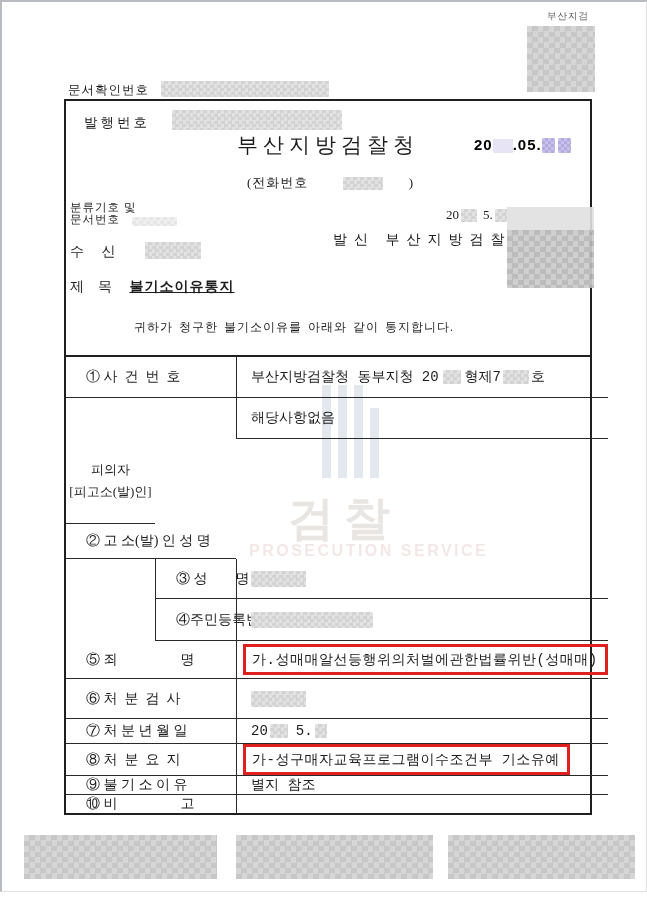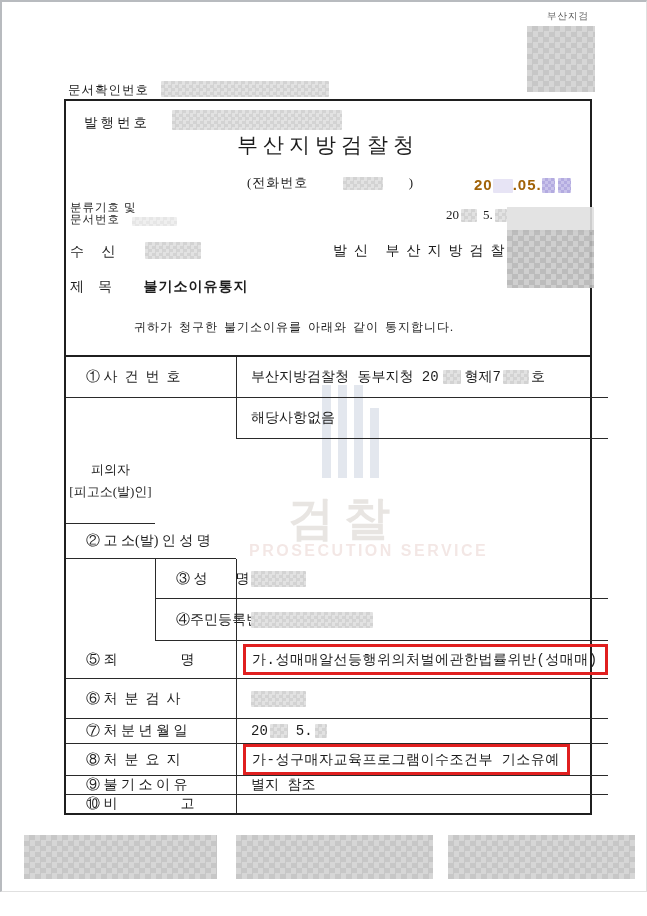--- a/index.html
+++ b/index.html
@@ -28,26 +28,26 @@
 
   
   .doc-confirm { left:66px; top:79px; font-size:12.5px; letter-spacing:1px; }
   .corner-stamp-label { left:545px; top:8px; font-size:9.5px; color:#5a5a5a; letter-spacing:1px; }
   .corner-stamp { left:525px; top:24px; width:68px; height:66px; opacity:.85; }
 
   .outer-box { left:62px; top:97px; width:528px; height:716px; border:2px solid #1f1f1f; }
 
   .issue-row { left:18px; top:9px; font-size:13.5px; letter-spacing:3px; }
   .office-title { left:0; top:30px; width:100%; text-align:center; font-size:21px; letter-spacing:5px; font-weight:500; }
-  .stamp-date { left:408px; top:35px; font-size:15px; font-weight:bold; color:#a16207; font-family:"Liberation Sans","DejaVu Sans",sans-serif; letter-spacing:1px;margin-top:40px; }
+  .stamp-date { left:408px; top:35px; font-size:15px; font-weight:bold; color:#000000; font-family:"Liberation Sans","DejaVu Sans",sans-serif; letter-spacing:1px; }
   .phone-row { left:181px; top:73px; font-size:13px; letter-spacing:1px; }
   .class-label { left:4px; top:100px; font-size:11.5px; line-height:12px; letter-spacing:1px; }
   .class-date { left:380px; top:106px; font-size:13px; }
   .recipient-row { left:4px; top:141px; font-size:14px; }
-  .sender-row { left:267px; top:141px; font-size:14px; letter-spacing:7px; }
+  .sender-row { left:267px; top:130px; font-size:14px; letter-spacing:7px; }
   .subject-row { left:4px; top:177px; font-size:14px; }
   .subject-value { font-weight:bold; letter-spacing:1px; }
   .notice-row { left:68px; top:218px; font-size:12px; letter-spacing:1px; word-spacing:2px; }
 
   .send-stamp { left:505px; top:205px; width:87px; height:81px; z-index:5; }
   .send-stamp .band { position:absolute; left:0; top:0; width:100%; height:25px; background:#e0e0e0; opacity:.9; }
   .send-stamp .body { position:absolute; left:0; top:23px; width:100%; height:58px;
     background-image:repeating-conic-gradient(#b6b6b6 0% 25%, #cbcbcb 0% 50%); background-size:11px 11px; opacity:.92; }
 
   
@@ -127,21 +127,21 @@
 
     <div class="abs recipient-row">
       <span class="pre">수     신</span>
       <span class="rd" style="width:56px;height:17px;margin-left:26px;"></span>
     </div>
 
     <div class="abs sender-row pre">발신 부산지방검찰</div>
 
     <div class="abs subject-row">
       <span class="pre">제    목</span>
-      <span class="subject-value" style="margin-left:28px;">불기소이유통지</span>
+      <span class="subject-value" style="margin-left:14px;text-decoration:underline;">불기소이유통지</span>
     </div>
 
     <div class="abs notice-row">귀하가 청구한 불기소이유를 아래와 같이 통지합니다.</div>
 
     <div class="form-table">
 
       <div class="cell lbl span2 pre">① 사  건  번  호</div>
       <div class="cell val col3">
         <span>부산지방검찰청 동부지청 20</span>
           <span class="rd" style="width:18px;height:14px;margin:0 4px;"></span>

